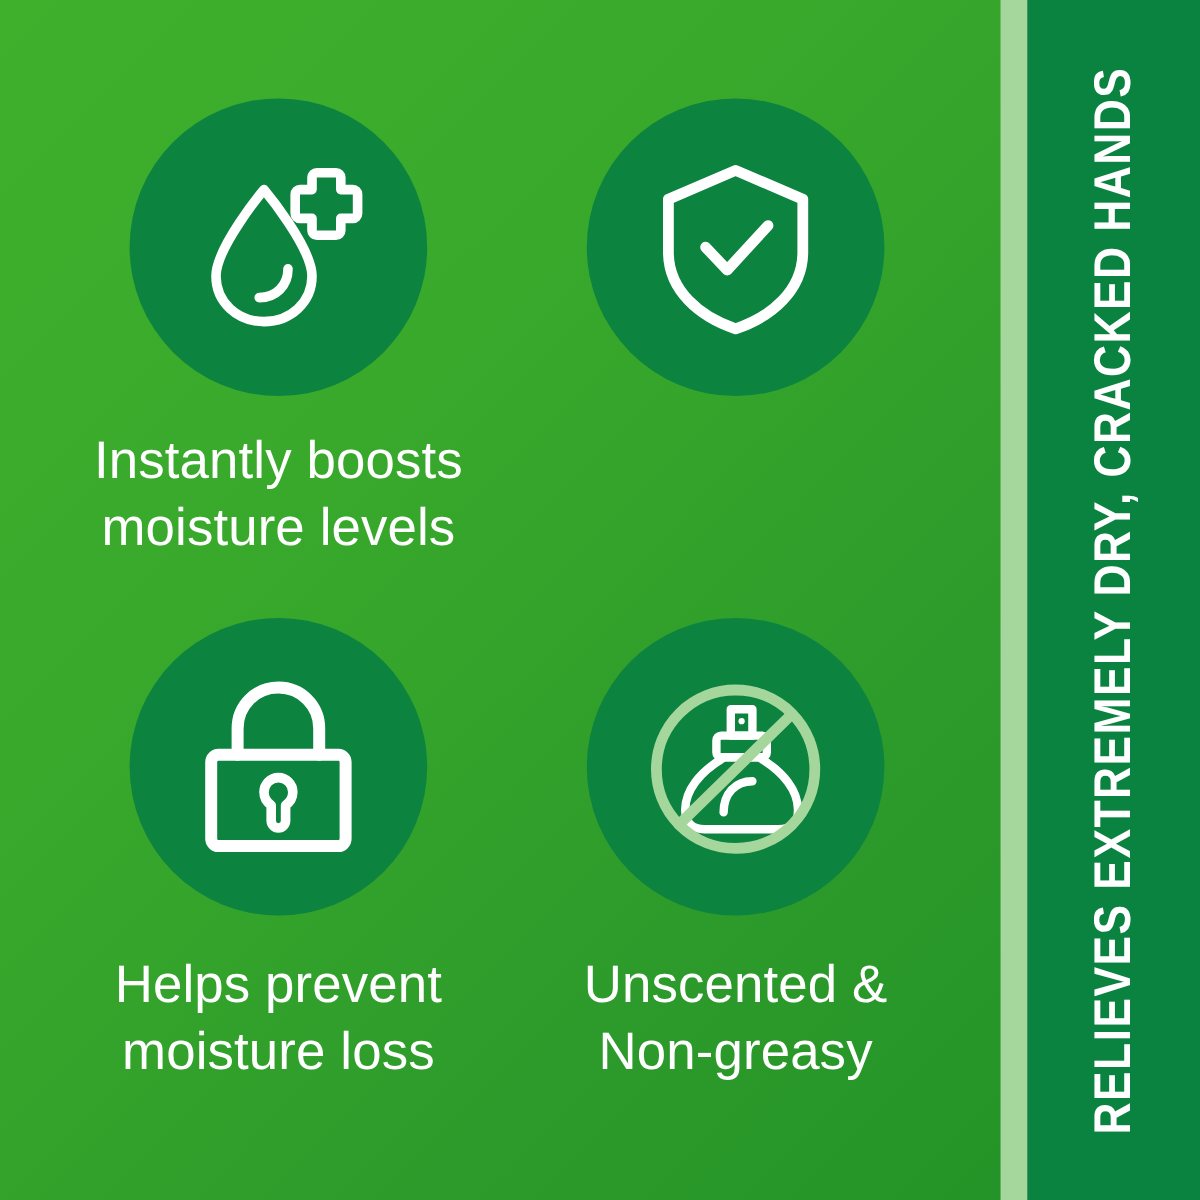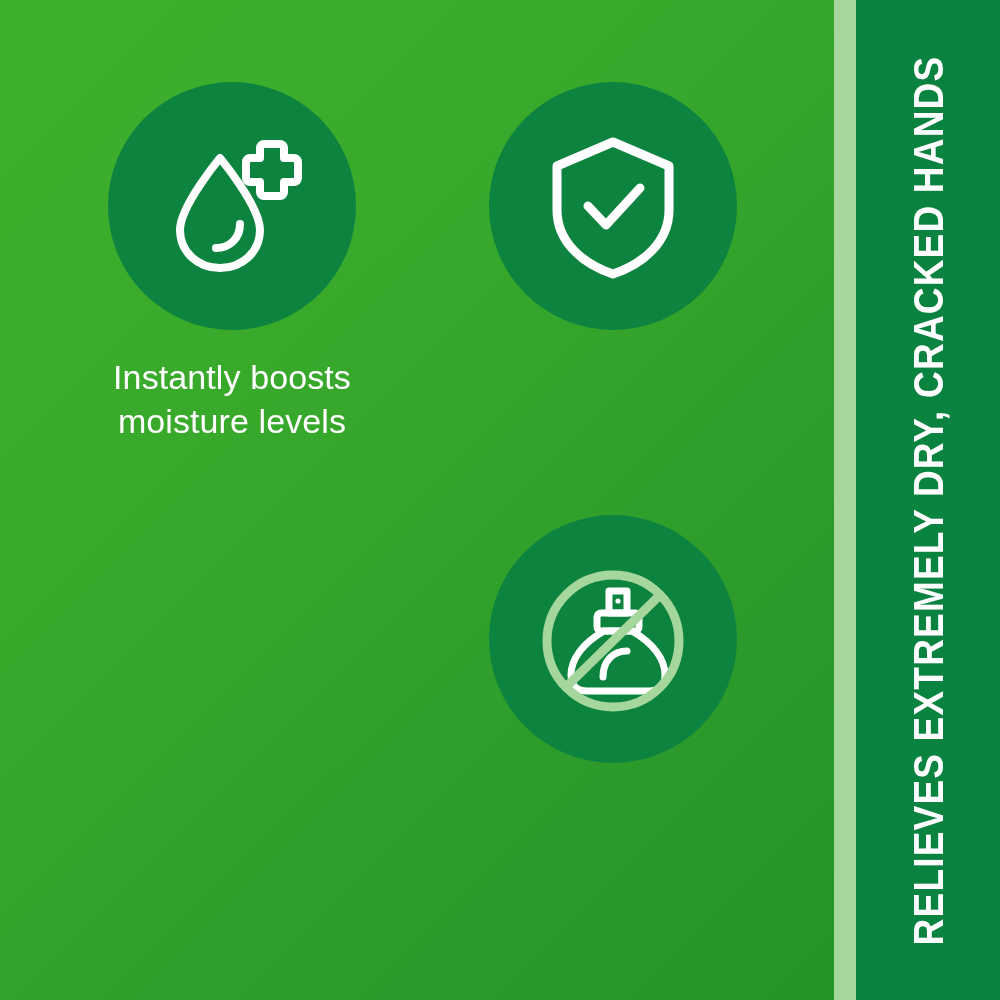--- a/index.html
+++ b/index.html
@@ -85,21 +85,21 @@
     margin: 0 auto;
     display: flex;
     align-items: center;
     justify-content: center;
   }
   .disc svg { display: block; }
 
   .caption {
     margin-top: 26px;
     color: #ffffff;
-    font-size: 34px;
+    font-size: 44px;
     line-height: 1.28;
     font-weight: 400;
     letter-spacing: 0.1px;
     white-space: pre-line;
   }
   .cell.c2 .caption, .cell.c3 .caption { margin-top: 30px; }
 </style>
 </head>
 <body>
 
@@ -133,31 +133,46 @@
       <div class="disc">
         <span>
           <svg width="160" height="160" viewBox="0 0 160 160" fill="none">
             <path d="M80 16 L136 40 L136 84 C136 116 110 138 80 148 C50 138 24 116 24 84 L24 40 Z" stroke="#FFFFFF" stroke-width="9" stroke-linejoin="round" stroke-linecap="round" fill="none"></path>
             <path d="M55 80 L73 99 L107 62" stroke="#FFFFFF" stroke-width="9" stroke-linecap="round" stroke-linejoin="round" fill="none"></path>
           </svg>
         </span>
       </div>
     </div>
 
+    <div class="cell c2">
+      <div class="disc">
+        <span>
+          <svg width="160" height="160" viewBox="0 0 160 160" fill="none">
+            <path d="M46 70 V48 C46 29 61 14 80 14 C99 14 114 29 114 48 V70" stroke="#FFFFFF" stroke-width="10" stroke-linecap="round" fill="none"></path>
+            <rect x="24" y="70" width="112" height="76" rx="6" stroke="#FFFFFF" stroke-width="10" stroke-linejoin="round" fill="none"></rect>
+            <path d="M80 89 a12 12 0 0 1 12 12 c0 5 -3 9 -6 11 v13 a6 6 0 0 1 -6 6 a6 6 0 0 1 -6 -6 v-13 c-3 -2 -6 -6 -6 -11 a12 12 0 0 1 12 -12 z" stroke="#FFFFFF" stroke-width="8" stroke-linejoin="round" fill="none"></path>
+          </svg>
+        </span>
+      </div>
+      <div class="caption">Helps prevent
+moisture loss</div>
+    </div>
 
     <div class="cell c3">
       <div class="disc">
         <span>
           <svg width="176" height="176" viewBox="0 0 176 176" fill="none">
             <path d="M84 40 h18 v22 h-18 z" stroke="#FFFFFF" stroke-width="7" stroke-linejoin="round" fill="none"></path>
             <circle cx="93" cy="50" r="2.6" fill="#FFFFFF"></circle>
             <path d="M76 62 h34 a4 4 0 0 1 4 4 v10 a4 4 0 0 1 -4 4 h-34 a4 4 0 0 1 -4 -4 v-10 a4 4 0 0 1 4 -4 z" stroke="#FFFFFF" stroke-width="7" stroke-linejoin="round" fill="none"></path>
             <path d="M79 80 C58 92 46 108 46 124 C46 134 52 140 62 140 h62 c10 0 16 -6 16 -16 C140 108 128 92 107 80 Z" stroke="#FFFFFF" stroke-width="7" stroke-linejoin="round" stroke-linecap="round" fill="none"></path>
             <path d="M78 126 C78 110 88 100 102 100" stroke="#FFFFFF" stroke-width="7" stroke-linecap="round" fill="none"></path>
             <circle cx="88" cy="90" r="66" stroke="#A5D79C" stroke-width="9" fill="none"></circle>
             <line x1="41" y1="136" x2="135" y2="44" stroke="#A5D79C" stroke-width="9" stroke-linecap="round"></line>
           </svg>
         </span>
       </div>
+      <div class="caption">Unscented &amp;
+Non-greasy</div>
     </div>
 
   </div>
 </div>
 
 </body></html>

